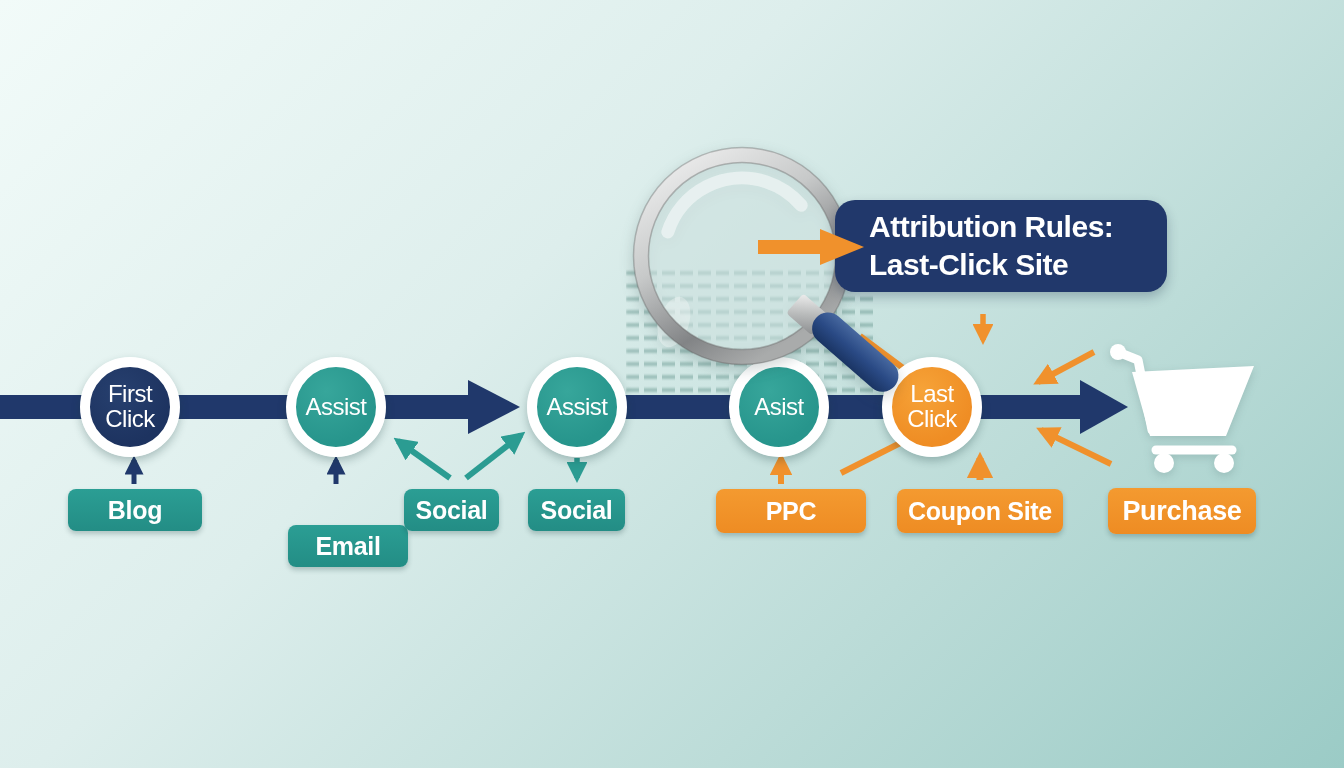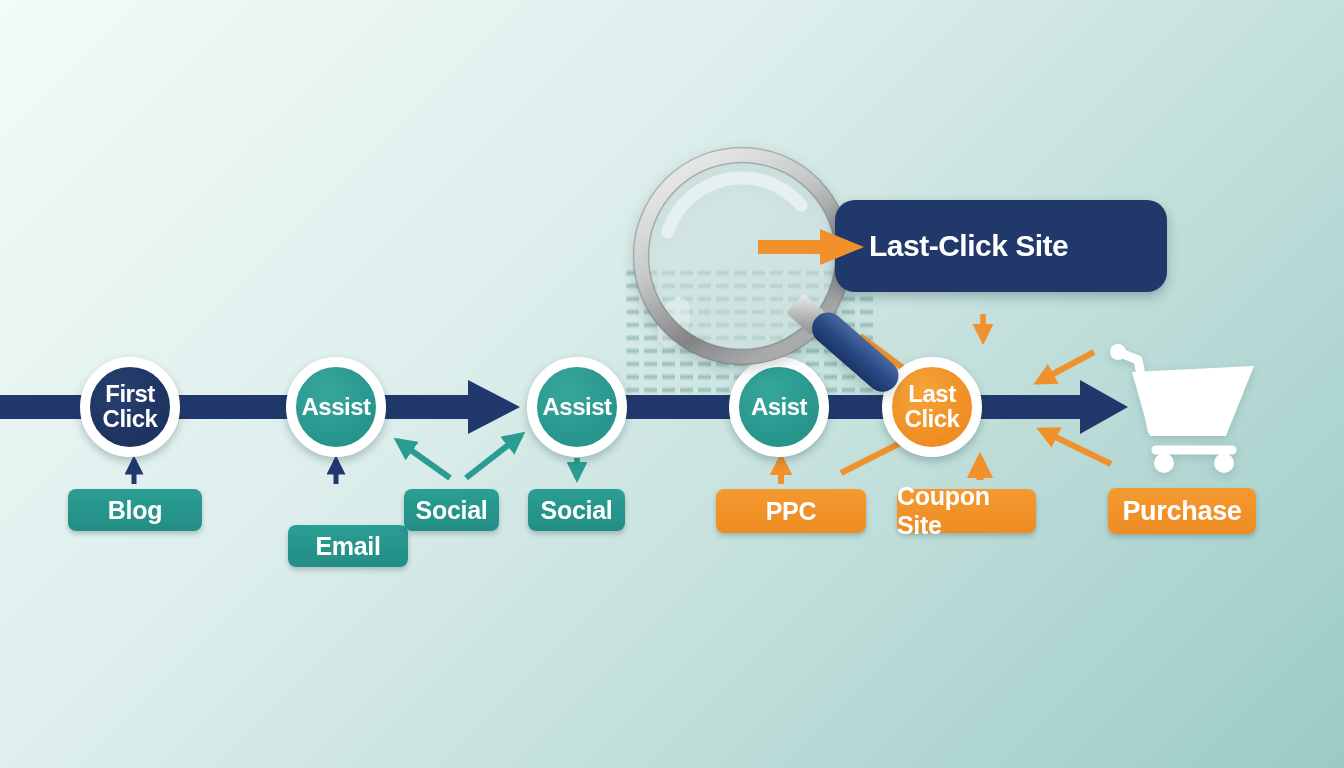--- a/index.html
+++ b/index.html
@@ -19,21 +19,21 @@
   }
   
   #diagram-svg{left:0;top:0;z-index:2;}
   #magnifier-svg{left:620px;top:134px;z-index:4;filter:drop-shadow(0 5px 7px rgba(40,70,70,.22));}
   #lens-arrow-svg{left:740px;top:225px;z-index:6;}
   #cart-svg{left:1106px;top:342px;z-index:3;filter:drop-shadow(0 3px 4px rgba(40,70,70,.18));}
   
   .node{
     top:357px;width:80px;height:80px;border-radius:50%;border:10px solid #ffffff;
     display:flex;flex-direction:column;align-items:center;justify-content:center;
-    color:#fff;font-weight:bold;font-size:24px;line-height:1.04;text-align:center;
+    color:#fff;font-weight:normal;font-size:24px;line-height:1.04;text-align:center;
     z-index:3;box-shadow:0 4px 9px rgba(25,60,60,.28);letter-spacing:-0.5px;
   }
   .node.navy{background:radial-gradient(circle at 38% 32%,#27406f 0%,#1d3360 70%);}
   .node.teal{background:radial-gradient(circle at 38% 30%,#37a69b 0%,#27958c 70%);}
   .node.orange{background:radial-gradient(circle at 38% 30%,#f6a338 0%,#ef8d24 70%);}
   
   .chip{
     top:489px;height:42px;border-radius:8px;display:flex;align-items:center;justify-content:center;
     color:#fff;font-weight:bold;font-size:25px;z-index:3;
     box-shadow:0 3px 5px rgba(25,60,60,.25);letter-spacing:-0.3px;
@@ -102,21 +102,21 @@
 <div class="abs node orange" style="left:882px;">
   <span>Last</span>
   <span>Click</span>
 </div>
 
 <div class="abs chip teal" style="left:68px;width:134px;">Blog</div>
 <div class="abs chip teal" style="left:288px;width:120px;margin-top:36px;">Email</div>
 <div class="abs chip teal" style="left:404px;width:95px;">Social</div>
 <div class="abs chip teal" style="left:528px;width:97px;">Social</div>
 <div class="abs chip orange" style="left:716px;width:150px;height:44px;">PPC</div>
-<div class="abs chip orange" style="left:897px;width:139px;height:44px;">Coupon Site</div>
+<div class="abs chip orange" style="left:897px;width:166px;height:44px;">Coupon Site</div>
 <div class="abs chip orange" style="left:1108px;width:148px;height:46px;top:488px;font-size:27px;">Purchase</div>
 
 <svg id="cart-svg" class="abs" width="150" height="132" viewBox="0 0 150 132">
   <circle cx="12" cy="10" r="8" fill="#ffffff"></circle>
   <path d="M12 10 L32 18 L46 88" stroke="#ffffff" stroke-width="9" fill="none" stroke-linecap="round" stroke-linejoin="round"></path>
   <path d="M26 30 L148 24 L120 94 L44 94 Z" fill="#ffffff"></path>
   <path d="M50 108 L126 108" stroke="#ffffff" stroke-width="9" stroke-linecap="round"></path>
   <circle cx="58" cy="121" r="10" fill="#ffffff"></circle>
   <circle cx="118" cy="121" r="10" fill="#ffffff"></circle>
 </svg>
@@ -148,19 +148,20 @@
 
   <circle cx="122" cy="122" r="101" fill="none" stroke="url(#silverRing)" stroke-width="15"></circle>
   <circle cx="122" cy="122" r="93.5" fill="none" stroke="rgba(110,110,110,0.45)" stroke-width="1.5"></circle>
   <circle cx="122" cy="122" r="108.5" fill="none" stroke="rgba(90,90,90,0.35)" stroke-width="1.5"></circle>
 
   <rect x="174" y="156" width="34" height="26" rx="4" fill="url(#silverFerrule)" transform="rotate(41 174 170)"></rect>
   <rect x="196" y="168" width="104" height="32" rx="16" fill="url(#handleGrad)" transform="rotate(41 196 184)"></rect>
 </svg>
 
 <div class="abs callout">
+  <span>Attribution Rules:</span>
   <span>Last-Click Site</span>
 </div>
 
 <svg id="lens-arrow-svg" class="abs" width="140" height="44" viewBox="0 0 140 44">
   <rect x="18" y="15" width="64" height="14" fill="#f0912c"></rect>
   <polygon points="80,4 80,40 124,22" fill="#f0912c"></polygon>
 </svg>
 
 </body></html>

